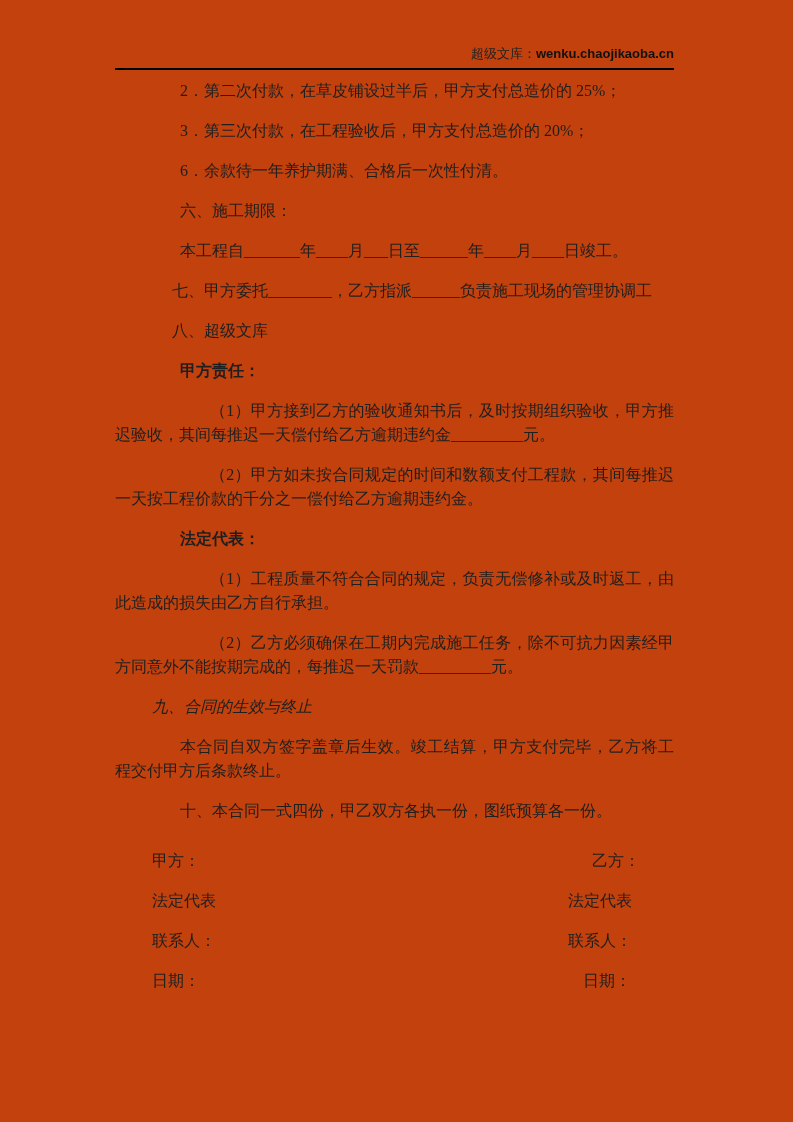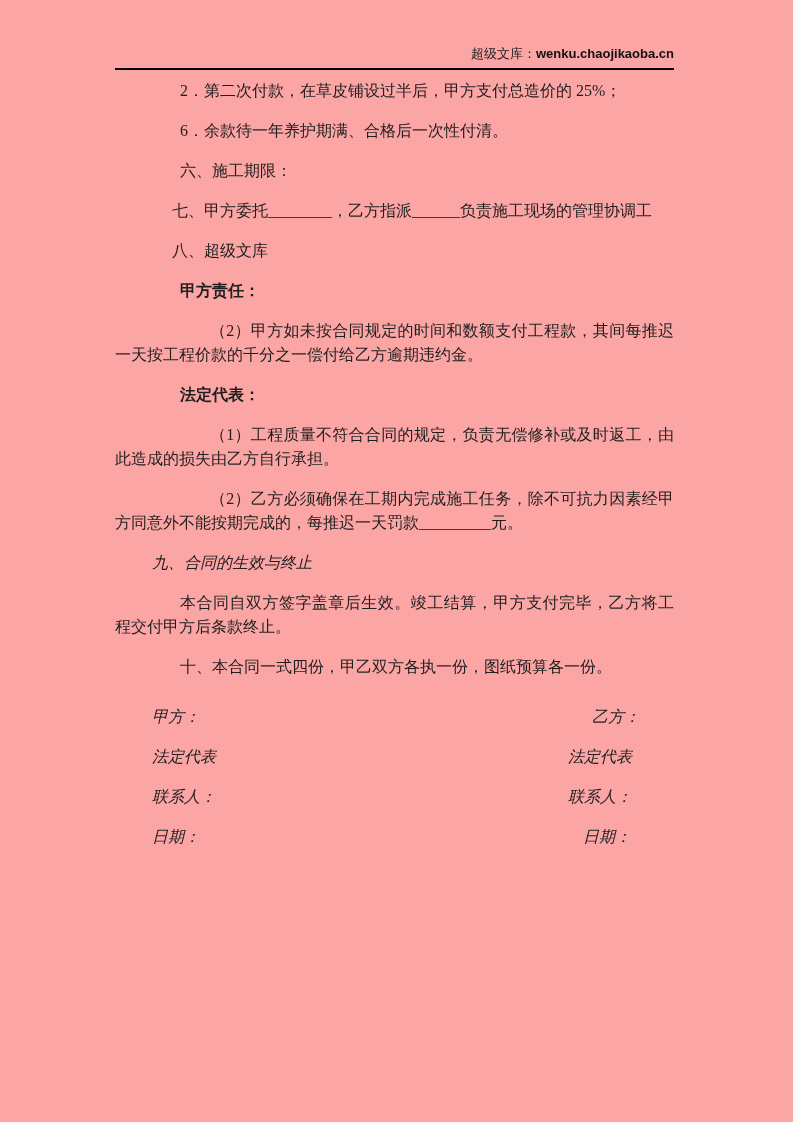--- a/index.html
+++ b/index.html
@@ -5,21 +5,21 @@
   html, body {
     margin: 0;
     padding: 0;
     background: #ffffff;
   }
   .page {
     position: relative;
     width: 793px;
     height: 1122px;
     box-sizing: border-box;
-    background: #fca5a5;
+    background: #c2410c;
     color: #1f1f1f;
     font-family: "Liberation Serif", "DejaVu Serif", serif;
     padding: 0 119px 0 115px;
     overflow: hidden;
   }
   .doc-header {
     padding-top: 46px;
     padding-bottom: 6px;
     border-bottom: 2px solid #000000;
     text-align: right;
@@ -46,21 +46,20 @@
   }
   .i65 { text-indent: 65px; }
   .i57 { text-indent: 57px; }
   .i37 { text-indent: 37px; font-style: italic; }
   .i95 { text-indent: 95px; }
   .bold { font-weight: bold; }
   .sig-block {
     margin-top: 26px;
     font-size: 16px;
     line-height: 24px;
-    font-style: italic;
   }
   .sig-row {
     position: relative;
     margin-bottom: 16px;
     height: 24px;
   }
   .sig-left {
     margin-left: 37px;
   }
   .sig-right {
@@ -75,25 +74,28 @@
 <body>
 
 <div class="page">
 
   <div class="doc-header">
     <span class="site-label">超级文库：</span><span class="site-url">wenku.chaojikaoba.cn</span>
   </div>
 
   <div class="content">
     <p class="i65">2．第二次付款，在草皮铺设过半后，甲方支付总造价的 25%；</p>
+    <p class="i65">3．第三次付款，在工程验收后，甲方支付总造价的 20%；</p>
     <p class="i65">6．余款待一年养护期满、合格后一次性付清。</p>
     <p class="i65">六、施工期限：</p>
+    <p class="i65">本工程自_______年____月___日至______年____月____日竣工。</p>
     <p class="i57">七、甲方委托________，乙方指派______负责施工现场的管理协调工</p>
     <p class="i57">八、超级文库</p>
     <p class="i65 bold">甲方责任：</p>
+    <p class="i95">（1）甲方接到乙方的验收通知书后，及时按期组织验收，甲方推迟验收，其间每推迟一天偿付给乙方逾期违约金_________元。</p>
     <p class="i95">（2）甲方如未按合同规定的时间和数额支付工程款，其间每推迟一天按工程价款的千分之一偿付给乙方逾期违约金。</p>
     <p class="i65 bold">法定代表：</p>
     <p class="i95">（1）工程质量不符合合同的规定，负责无偿修补或及时返工，由此造成的损失由乙方自行承担。</p>
     <p class="i95">（2）乙方必须确保在工期内完成施工任务，除不可抗力因素经甲方同意外不能按期完成的，每推迟一天罚款_________元。</p>
     <p class="i37">九、合同的生效与终止</p>
     <p class="i65">本合同自双方签字盖章后生效。竣工结算，甲方支付完毕，乙方将工程交付甲方后条款终止。</p>
     <p class="i65">十、本合同一式四份，甲乙双方各执一份，图纸预算各一份。</p>
 
     <div class="sig-block">
       <div class="sig-row sr-party">

